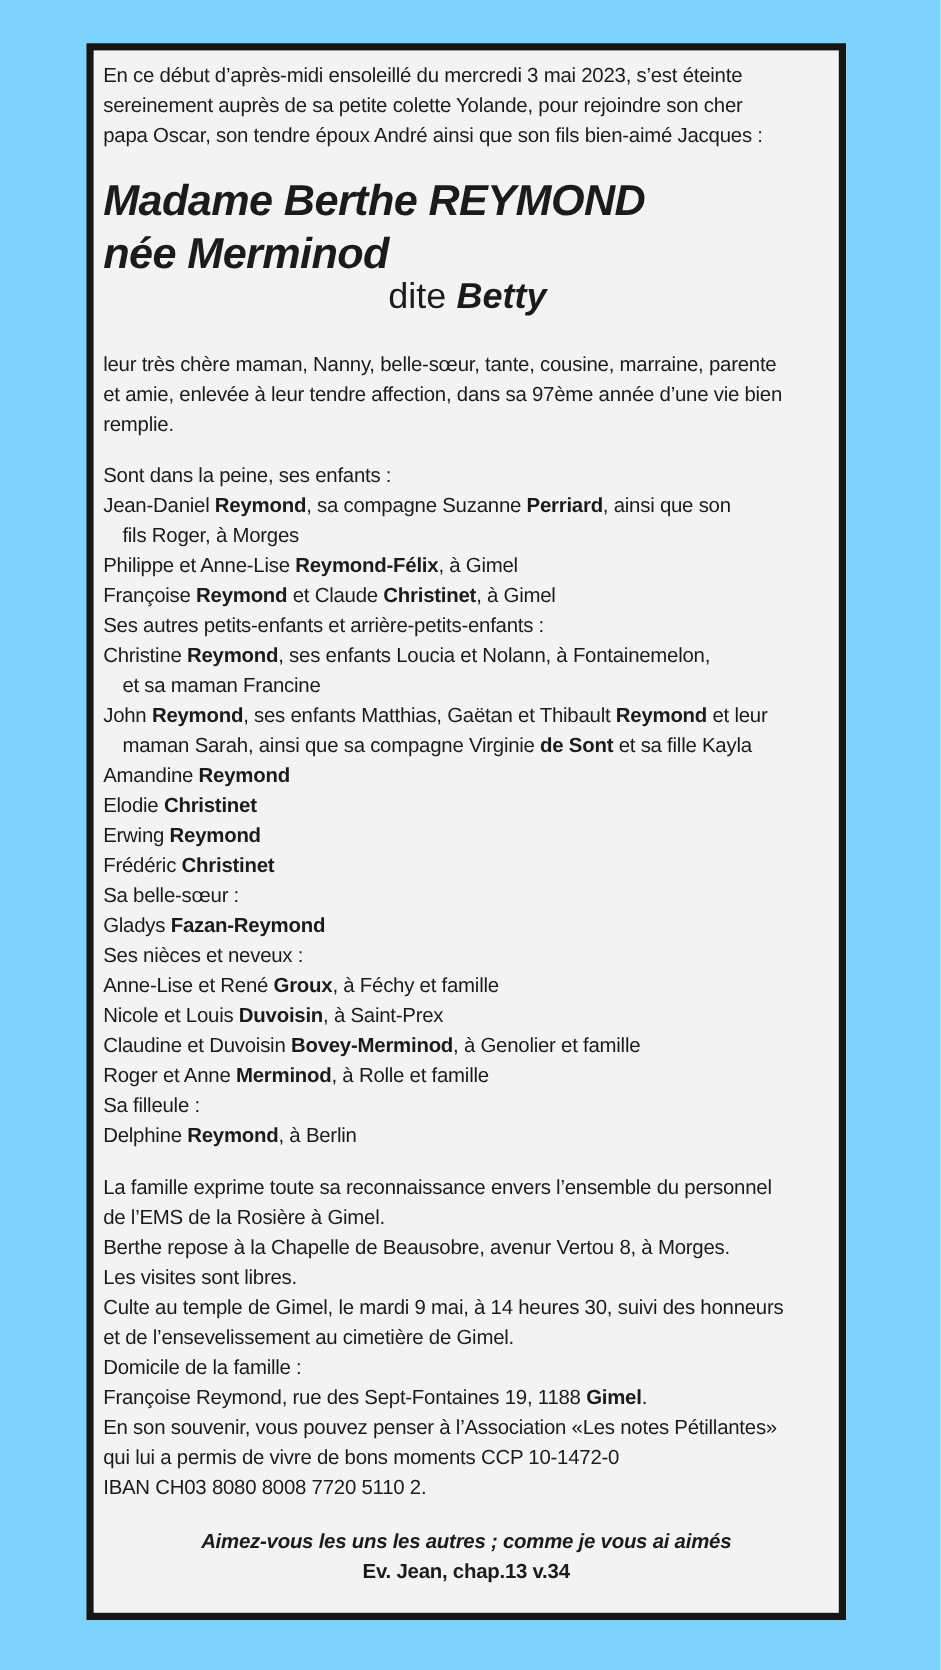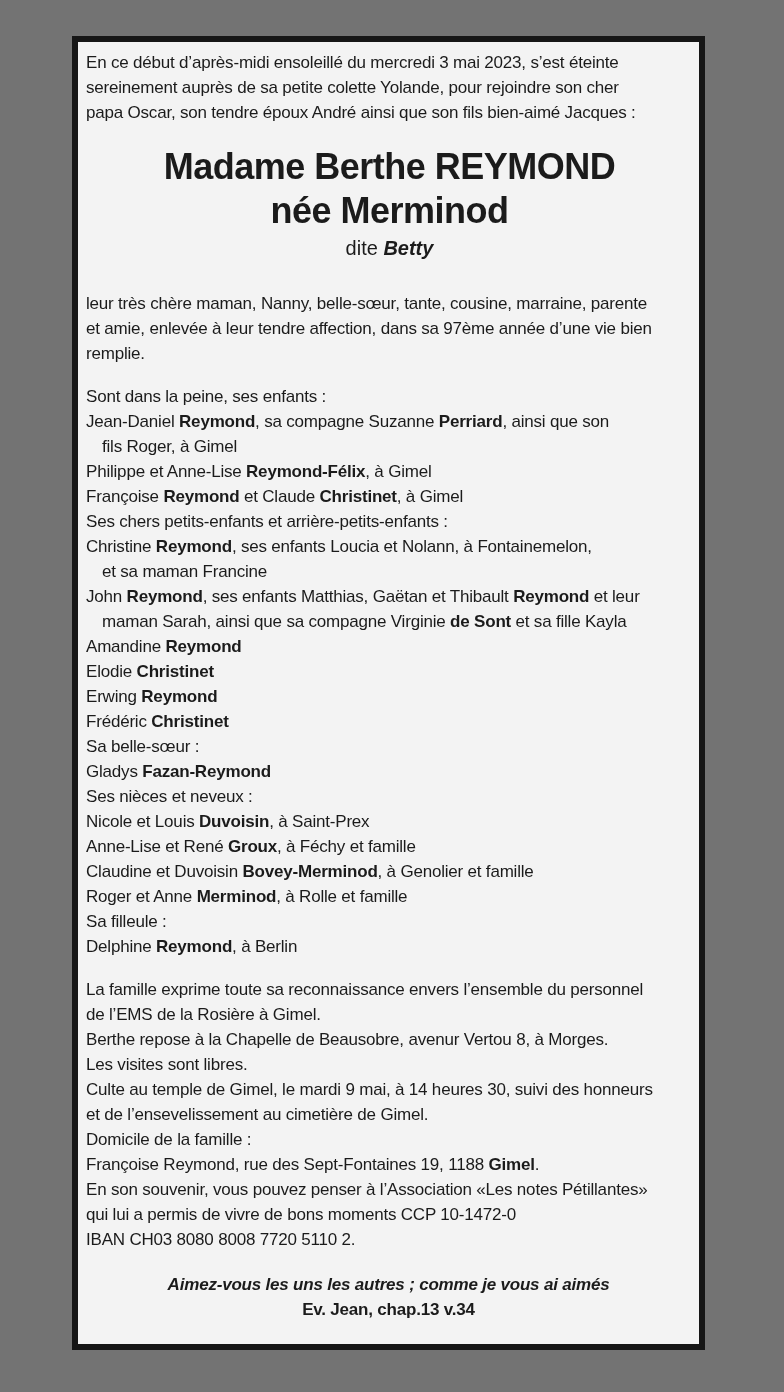--- a/index.html
+++ b/index.html
@@ -5,21 +5,21 @@
   html, body {
     margin: 0;
     padding: 0;
     background: #ffffff;
     font-family: "Liberation Sans", "DejaVu Sans", sans-serif;
   }
   .page {
     position: relative;
     width: 784px;
     height: 1392px;
-    background: #737373;
+    background: #7dd3fc;
     overflow: hidden;
   }
   .notice {
     position: absolute;
     left: 72px;
     top: 36px;
     width: 633px;
     height: 1314px;
     box-sizing: border-box;
     background: #f3f3f3;
@@ -32,29 +32,30 @@
     font-size: 17px;
     line-height: 25px;
     letter-spacing: -0.2px;
     white-space: nowrap;
   }
   .line.ind { padding-left: 16px; }
   .b  { font-weight: 700; }
   .em { font-style: italic; }
   .title-block { margin-top: 20px; }
   .title-main {
-    text-align: center;
+    text-align: left;
     font-weight: 700;
     font-size: 36px;
     line-height: 44px;
     letter-spacing: -0.5px;
+    font-style: italic;
   }
   .subtitle-line {
     text-align: center;
-    font-size: 20px;
+    font-size: 30px;
     line-height: 30px;
     white-space: nowrap;
   }
   .tribute { margin-top: 28px; }
   .family  { margin-top: 18px; }
   .closing { margin-top: 18px; }
   .quote-block { margin-top: 20px; padding-right: 2px; }
   .quote-block .line { text-align: center; font-weight: bold; }
 </style>
 </head>
@@ -77,37 +78,37 @@
 
     <div class="section tribute">
         <div class="line"><span>leur très chère maman, Nanny, belle-sœur, tante, cousine, marraine, parente</span></div>
         <div class="line"><span>et amie, enlevée à leur tendre affection, dans sa 97ème année d’une vie bien</span></div>
         <div class="line"><span>remplie.</span></div>
       </div>
 
     <div class="section family">
         <div class="line"><span>Sont dans la peine, ses enfants :</span></div>
         <div class="line"><span>Jean-Daniel </span><span class="b">Reymond</span><span>, sa compagne Suzanne </span><span class="b">Perriard</span><span>, ainsi que son</span></div>
-        <div class="line ind"><span>fils Roger, à Gimel</span></div>
+        <div class="line ind"><span>fils Roger, à Morges</span></div>
         <div class="line"><span>Philippe et Anne-Lise </span><span class="b">Reymond-Félix</span><span>, à Gimel</span></div>
         <div class="line"><span>Françoise </span><span class="b">Reymond</span><span> et Claude </span><span class="b">Christinet</span><span>, à Gimel</span></div>
-        <div class="line"><span>Ses chers petits-enfants et arrière-petits-enfants :</span></div>
+        <div class="line"><span>Ses autres petits-enfants et arrière-petits-enfants :</span></div>
         <div class="line"><span>Christine </span><span class="b">Reymond</span><span>, ses enfants Loucia et Nolann, à Fontainemelon,</span></div>
         <div class="line ind"><span>et sa maman Francine</span></div>
         <div class="line"><span>John </span><span class="b">Reymond</span><span>, ses enfants Matthias, Gaëtan et Thibault </span><span class="b">Reymond</span><span> et leur</span></div>
         <div class="line ind"><span>maman Sarah, ainsi que sa compagne Virginie </span><span class="b">de Sont</span><span> et sa fille Kayla</span></div>
         <div class="line"><span>Amandine </span><span class="b">Reymond</span></div>
         <div class="line"><span>Elodie </span><span class="b">Christinet</span></div>
         <div class="line"><span>Erwing </span><span class="b">Reymond</span></div>
         <div class="line"><span>Frédéric </span><span class="b">Christinet</span></div>
         <div class="line"><span>Sa belle-sœur :</span></div>
         <div class="line"><span>Gladys </span><span class="b">Fazan-Reymond</span></div>
         <div class="line"><span>Ses nièces et neveux :</span></div>
+        <div class="line"><span>Anne-Lise et René </span><span class="b">Groux</span><span>, à Féchy et famille</span></div>
         <div class="line"><span>Nicole et Louis </span><span class="b">Duvoisin</span><span>, à Saint-Prex</span></div>
-        <div class="line"><span>Anne-Lise et René </span><span class="b">Groux</span><span>, à Féchy et famille</span></div>
         <div class="line"><span>Claudine et Duvoisin </span><span class="b">Bovey-Merminod</span><span>, à Genolier et famille</span></div>
         <div class="line"><span>Roger et Anne </span><span class="b">Merminod</span><span>, à Rolle et famille</span></div>
         <div class="line"><span>Sa filleule :</span></div>
         <div class="line"><span>Delphine </span><span class="b">Reymond</span><span>, à Berlin</span></div>
       </div>
 
     <div class="section closing">
         <div class="line"><span>La famille exprime toute sa reconnaissance envers l’ensemble du personnel</span></div>
         <div class="line"><span>de l’EMS de la Rosière à Gimel.</span></div>
         <div class="line"><span>Berthe repose à la Chapelle de Beausobre, avenur Vertou 8, à Morges.</span></div>

